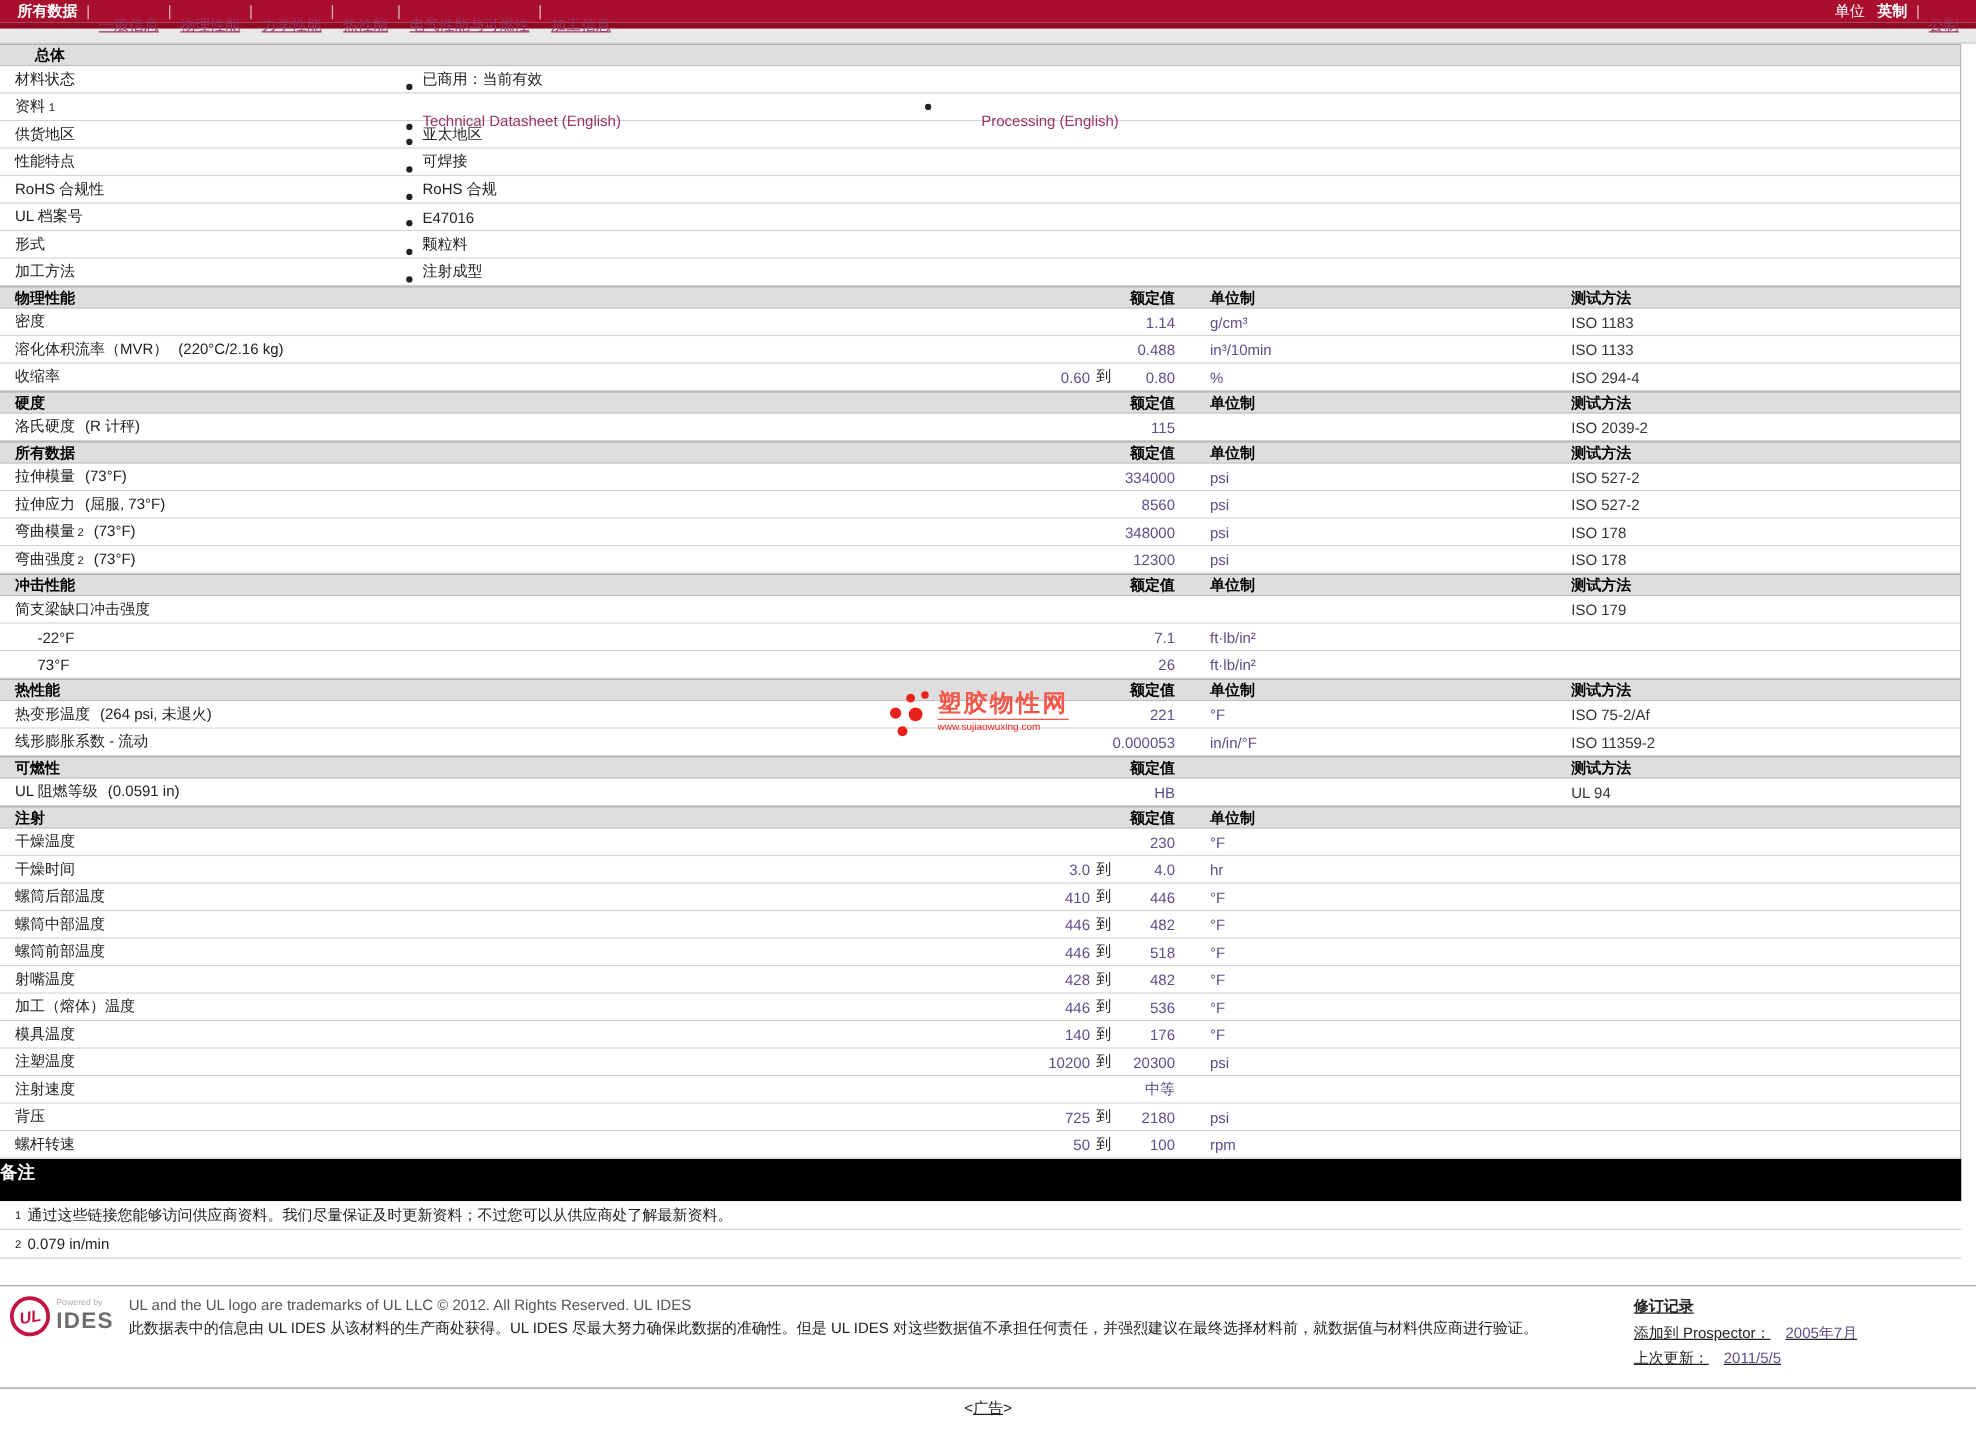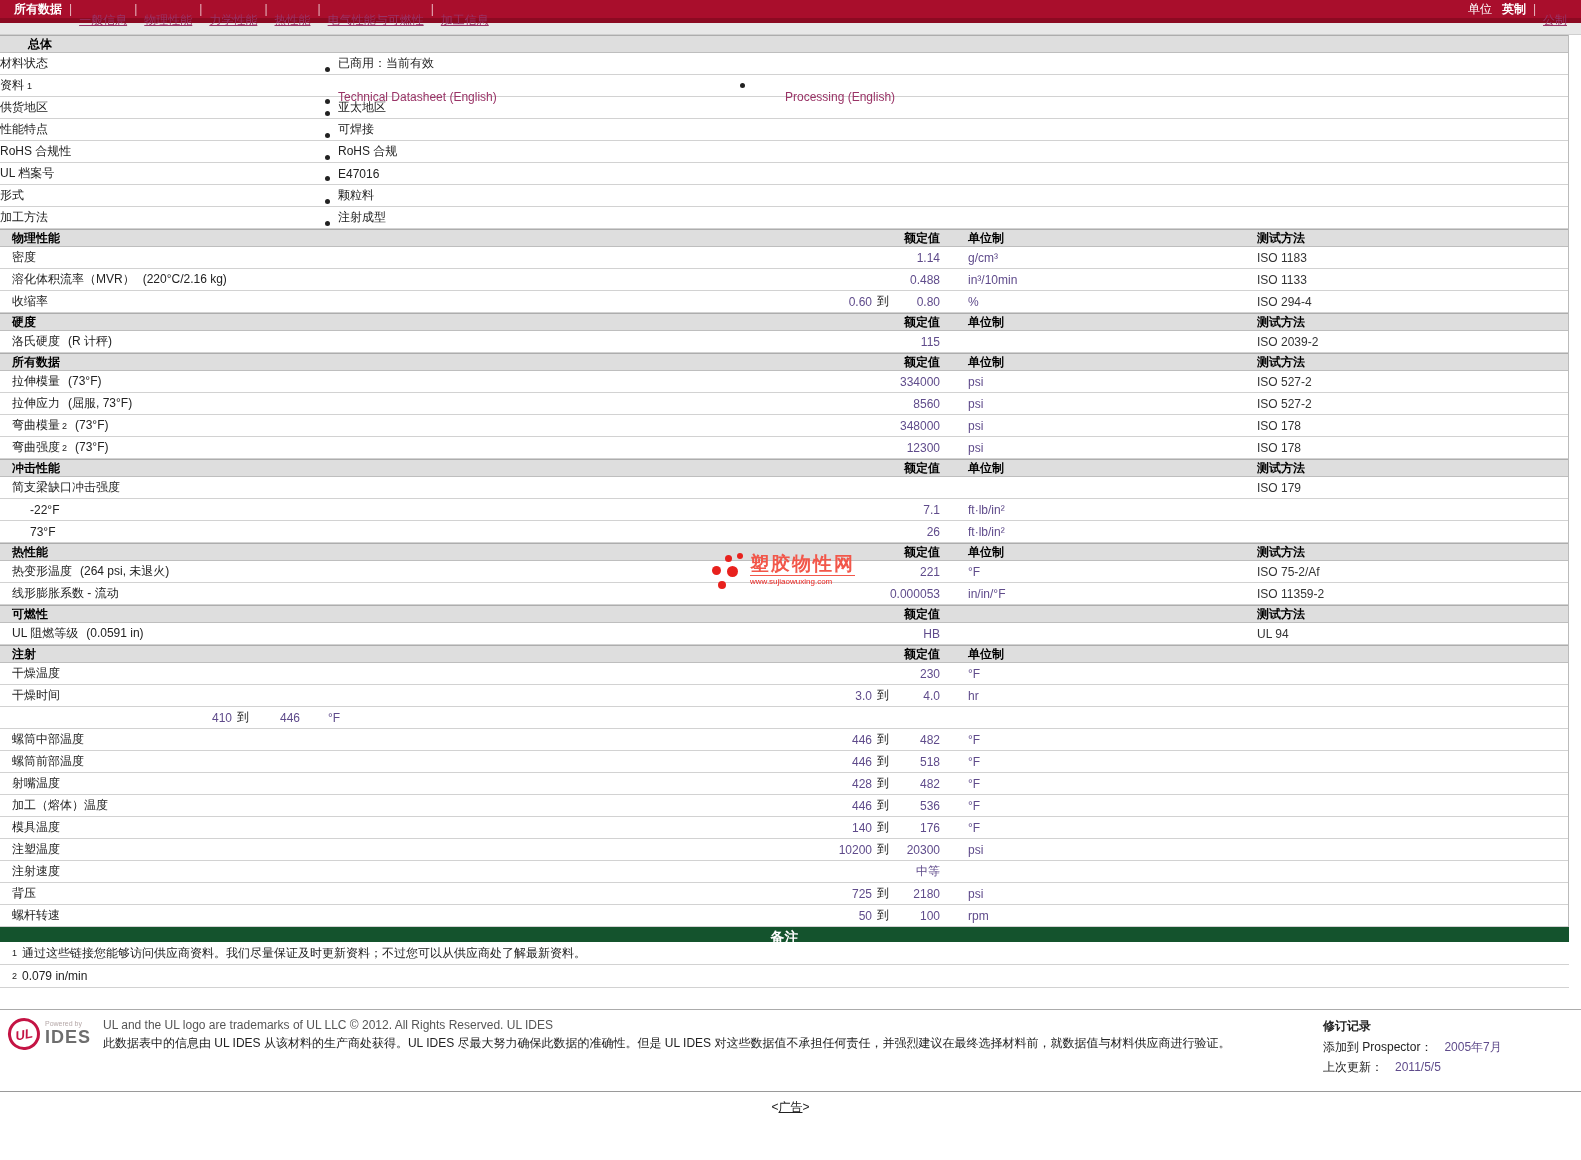--- a/index.html
+++ b/index.html
@@ -35,21 +35,21 @@
   .cond { margin-left:8px; }
   .col-value { width:300px; display:flex; justify-content:flex-end; align-items:center;
                color:#5F4B8B; }
   .col-value .sep { color:#222; margin:0 5px; }
   .col-value .hi { min-width:46px; text-align:right; }
   .col-unit { width:317px; padding-left:28px; color:#5F4B8B; }
   .col-method { width:311px; color:#333; }
   .sec-header .col-value, .sec-header .col-unit, .sec-header .col-method {
     color:#000; font-weight:bold; }
   
-  .g-label { width:325px; display:flex; align-items:baseline; }
+  .g-label { width:325px; padding-left:12px; display:flex; align-items:baseline; }
   .g-label sup { font-size:9px; margin-left:3px; }
   .g-col1 { width:415px; display:flex; align-items:flex-end; }
   .g-col2 { flex:1; display:flex; align-items:center;gap:32px; }
   .dot { width:5px; height:5px; border-radius:50%; background:#222; margin-right:8px; flex:none; }
   .link { color:#993366; cursor:pointer;margin-top:22px; }
 
   
   .watermark { position:absolute; left:712px; top:518px; display:flex; align-items:flex-start;
                z-index:5; pointer-events:none; }
   .wm-dots { position:relative; width:34px; height:40px; flex:none; }
@@ -57,40 +57,40 @@
   .wm-dots .d1 { left:13px; top:2px;  width:7px;  height:7px; }
   .wm-dots .d2 { left:25px; top:0;    width:6px;  height:6px; }
   .wm-dots .d3 { left:0;    top:13px; width:9px;  height:9px; }
   .wm-dots .d4 { left:15px; top:13px; width:11px; height:11px; }
   .wm-dots .d5 { left:6px;  top:28px; width:8px;  height:8px; }
   .wm-text { margin-left:4px; }
   .wm-title { color:#F2574A; font-size:19px; font-weight:bold; letter-spacing:2px; line-height:22px; }
   .wm-url { color:#E8211D; font-size:8px; border-top:1px solid #F2574A; padding-top:1px; }
 
   
-  .notes-banner { width:1569px; height:15px; line-height:21px; background:#14532d;
-                  color:#fff; font-weight:bold; font-size:14px; text-align:center; }
+  .notes-banner { width:1569px; height:34px; line-height:21px; background:#000000;
+                  color:#fff; font-weight:bold; font-size:14px; }
   .note { min-height:23px; display:flex; align-items:center; border-bottom:1px solid #D2D2D2;
           padding-left:12px; width:1569px; background:#fff; }
   .note sup { font-size:9px; margin-right:5px; }
 
   
   .footer { display:flex; align-items:flex-start; margin-top:21px; border-top:1px solid #ABABAB;
             padding:8px 0 0 8px; }
   .logo-block { display:flex; align-items:center; flex:none; }
   .ul-badge { width:32px; height:32px; border:3px solid #C41444; border-radius:50%;
               color:#C41444; font-weight:bold; font-style:italic; font-size:13px;
               display:flex; align-items:center; justify-content:center; transform:rotate(-10deg); }
   .ides-block { margin-left:5px; }
   .powered { font-size:7px; color:#B5A8A8; }
   .ides { font-size:18px; color:#6E6E6E; font-weight:bold; letter-spacing:1px; }
   .foot-text { margin-left:12px; width:1180px; }
   .trademark { color:#555; margin-bottom:3px; }
   .disclaimer { color:#222; line-height:1.35; }
-  .revision { margin-left:40px; white-space:nowrap; }
+  .revision { margin-left:24px; white-space:nowrap;text-decoration:underline; }
   .rev-title { font-weight:bold; margin-bottom:4px; }
   .rev-row { margin-bottom:3px; }
   .rev-row .rev-value { color:#5F4B8B; margin-left:12px; }
 
   
   .ad-bar { border-top:1px solid #9A9A9A; margin-top:12px; padding-top:7px; text-align:center; }
   .ad-label { color:#222; text-decoration:underline; cursor:pointer; }
 </style>
 </head>
 <body>
@@ -430,20 +430,23 @@
       </div>
       <div class="col-value">
         <span class="v">3.0</span>
         <span class="sep">到</span>
         <span class="v hi">4.0</span>
       </div>
       <div class="col-unit">hr</div>
       <div class="col-method"></div>
     </div>
     <div class="row">
+      <div class="col-label">
+        <span class="lbl">螺筒后部温度</span>
+      </div>
       <div class="col-value">
         <span class="v">410</span>
         <span class="sep">到</span>
         <span class="v hi">446</span>
       </div>
       <div class="col-unit">°F</div>
       <div class="col-method"></div>
     </div>
     <div class="row">
       <div class="col-label">

